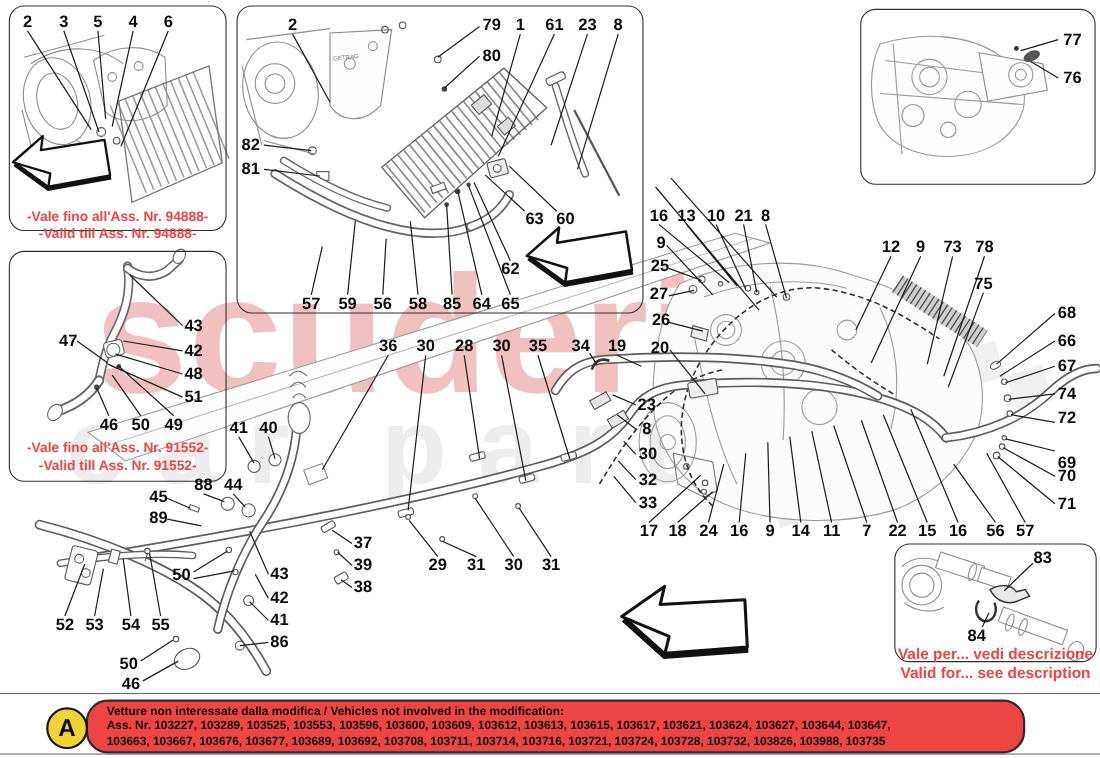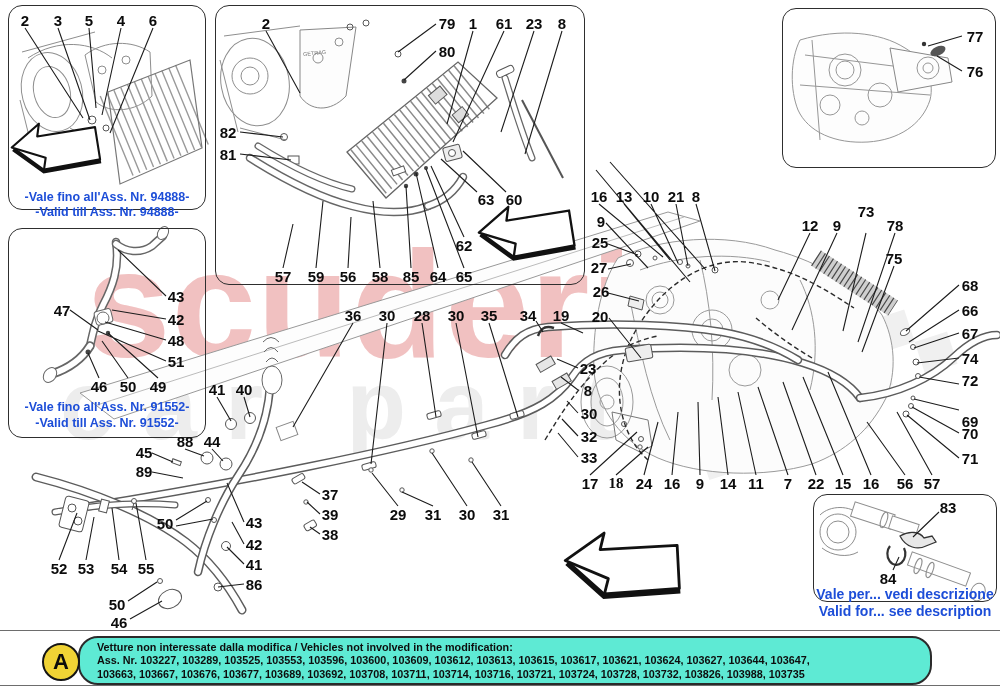--- a/index.html
+++ b/index.html
@@ -3,30 +3,30 @@
 <meta charset="utf-8">
 <style>
   html,body{margin:0;padding:0}
   body{width:1000px;height:689px;position:relative;background:#ffffff;
        font-family:"Liberation Sans","DejaVu Sans",sans-serif;overflow:hidden;color:#111}
   .wm1{position:absolute;left:86px;top:228px;font-size:152px;font-weight:bold;
        color:#f1c1c1;letter-spacing:1px;z-index:0;line-height:1}
   .wm2{position:absolute;left:60px;top:356px;font-size:98px;font-weight:bold;
        color:#ededed;letter-spacing:28px;z-index:0;line-height:1}
   .box{position:absolute;border:1.7px solid #2e2e2e;border-radius:14px;z-index:3;background:transparent}
-  .cap{position:absolute;font-weight:bold;color:#1d4ed8;text-align:center;white-space:nowrap;z-index:4}
+  .cap{position:absolute;font-weight:bold;color:#ef4444;text-align:center;white-space:nowrap;z-index:4}
   .cap13{font-size:12.5px}
   .cap14{font-size:14px}
   #callouts{position:absolute;left:0;top:0;width:1000px;height:689px;z-index:5;pointer-events:none}
   .callout{position:absolute;transform:translate(-50%,-50%);font-weight:bold;font-size:15px;color:#0b0b0b;line-height:1}
   .dlabel{position:absolute;font-size:5.5px;color:#777;transform:rotate(-6deg);z-index:2}
   #art{position:absolute;left:0;top:0;z-index:2;pointer-events:none}
   .hr{position:absolute;left:0;width:1000px;border-top:1.6px solid #6d6d6d;z-index:1}
   .banner{position:absolute;left:78px;top:636px;width:850px;height:45px;border:2px solid #2b2b2b;
-          border-radius:20px;background:#5eead4;z-index:4}
+          border-radius:20px;background:#ef4444;z-index:4}
   .banner-text{position:absolute;left:17px;top:3px;font-size:10.8px;font-weight:bold;
                white-space:nowrap;line-height:13.4px;color:#0d0d0d}
   .badge{position:absolute;left:42px;top:643px;width:34px;height:34px;border-radius:50%;
          background:#f0d335;border:2.5px solid #151515;z-index:5;display:flex;
          align-items:center;justify-content:center;font-weight:bold;font-size:22px;color:#0b0b0b}
 </style>
 </head>
 <body>
 
 <div class="wm1">scuderia</div>
@@ -346,21 +346,21 @@
     <div class="callout" style="left: 651px; top: 196px;">10</div>
     <div class="callout" style="left: 676px; top: 196px;">21</div>
     <div class="callout" style="left: 696px; top: 196px;">8</div>
     <div class="callout" style="left: 601px; top: 221px;">9</div>
     <div class="callout" style="left: 600px; top: 242px;">25</div>
     <div class="callout" style="left: 599px; top: 267px;">27</div>
     <div class="callout" style="left: 601px; top: 291px;">26</div>
     <div class="callout" style="left: 600px; top: 316px;">20</div>
     <div class="callout" style="left: 810px; top: 225px;">12</div>
     <div class="callout" style="left: 837px; top: 225px;">9</div>
-    <div class="callout" style="left: 866px; top: 211px;">73</div>
+    <div class="callout" style="left: 866px; top: 225px;">73</div>
     <div class="callout" style="left: 895px; top: 225px;">78</div>
     <div class="callout" style="left: 894px; top: 258px;">75</div>
     <div class="callout" style="left: 970px; top: 285px;">68</div>
     <div class="callout" style="left: 970px; top: 310px;">66</div>
     <div class="callout" style="left: 970px; top: 333px;">67</div>
     <div class="callout" style="left: 970px; top: 358px;">74</div>
     <div class="callout" style="left: 970px; top: 380px;">72</div>
     <div class="callout" style="left: 970px; top: 410px; margin-top: 11px;">69</div>
     <div class="callout" style="left: 970px; top: 433px;">70</div>
     <div class="callout" style="left: 970px; top: 458px;">71</div>
@@ -394,21 +394,21 @@
     <div class="callout" style="left: 117px; top: 604px;">50</div>
     <div class="callout" style="left: 119px; top: 622px;">46</div>
     <div class="callout" style="left: 330px; top: 494px;">37</div>
     <div class="callout" style="left: 330px; top: 514px;">39</div>
     <div class="callout" style="left: 330px; top: 534px;">38</div>
     <div class="callout" style="left: 398px; top: 514px;">29</div>
     <div class="callout" style="left: 433px; top: 514px;">31</div>
     <div class="callout" style="left: 467px; top: 514px;">30</div>
     <div class="callout" style="left: 501px; top: 514px;">31</div>
     <div class="callout" style="left: 590px; top: 483px;">17</div>
-    <div class="callout" style="left: 616px; top: 483px; font-family: Liberation Serif, serif;">18</div>
+    <div class="callout" style="left: 616px; top: 483px;">18</div>
     <div class="callout" style="left: 644px; top: 483px;">24</div>
     <div class="callout" style="left: 672px; top: 483px;">16</div>
     <div class="callout" style="left: 700px; top: 483px;">9</div>
     <div class="callout" style="left: 728px; top: 483px;">14</div>
     <div class="callout" style="left: 756px; top: 483px;">11</div>
     <div class="callout" style="left: 788px; top: 483px;">7</div>
     <div class="callout" style="left: 816px; top: 483px;">22</div>
     <div class="callout" style="left: 843px; top: 483px;">15</div>
     <div class="callout" style="left: 871px; top: 483px;">16</div>
     <div class="callout" style="left: 905px; top: 483px;">56</div>

